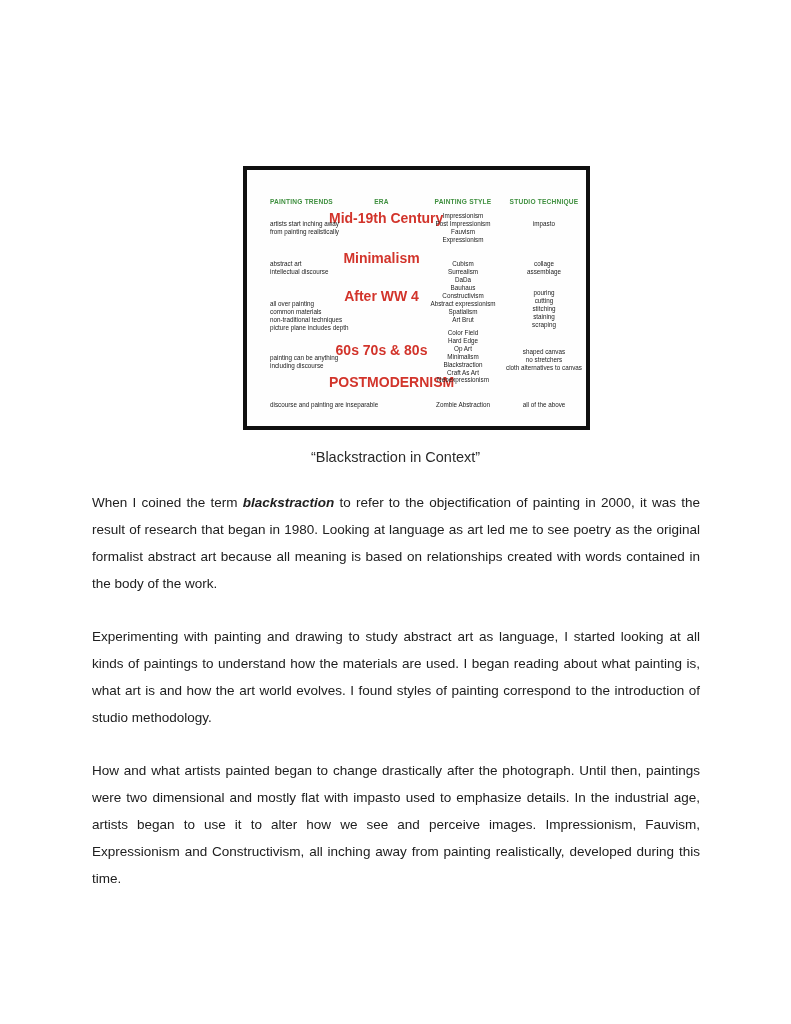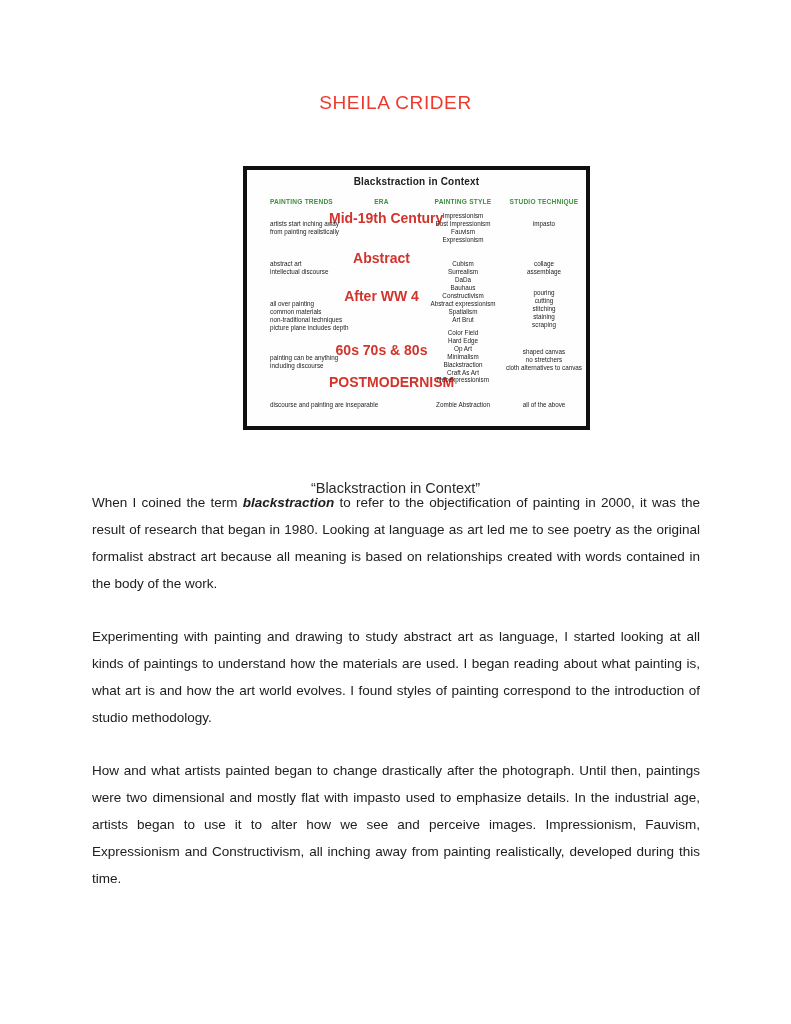--- a/index.html
+++ b/index.html
@@ -58,51 +58,49 @@
   }
   
   .c1{left:23px;width:132px;text-align:left;}
   .c2{left:82px;width:105px;text-align:center;}
   .c3{left:166px;width:100px;text-align:center;}
   .c4{left:245px;width:104px;text-align:center;}
 
   
   .caption{
     position:absolute;top:449px;left:0;width:100%;
-    text-align:center;font-size:14.5px;color:#2a2a2a;margin-top:31px;
+    text-align:center;font-size:14.5px;color:#2a2a2a;
   }
 
   
   .body-text{position:absolute;left:92px;top:489px;width:608px;}
   .body-text p{
     margin:0 0 26px 0;
     font-size:13.5px;line-height:27px;
     text-align:justify;color:#202020;
   }
   .bi{font-weight:700;font-style:italic;}
 </style>
 </head>
 <body>
 
 <div class="page">
 
   <div class="doc-header">
-    <h1 class="doc-title">SHEILA CRIDER</h1>
   </div>
 
   <figure class="chart">
-    <div class="chart-title">Blackstraction in Context</div>
 
     <div class="hd c1">PAINTING TRENDS</div>
     <div class="hd c2">ERA</div>
     <div class="hd c3">PAINTING STYLE</div>
     <div class="hd c4">STUDIO TECHNIQUE</div>
 
     <div class="era c2" style="top:40px">Mid-19th Century</div>
-    <div class="era c2" style="top:80px">Abstract</div>
+    <div class="era c2" style="top:80px">Minimalism</div>
     <div class="era c2" style="top:118px">After WW 4</div>
     <div class="era c2" style="top:172px">60s 70s &amp; 80s</div>
     <div class="era c2" style="top:204px">POSTMODERNISM</div>
 
     <div class="cell c1" style="top:50px">artists start inching away
 from painting realistically</div>
     <div class="cell c1" style="top:90px">abstract  art
 intellectual discourse</div>
     <div class="cell c1" style="top:130px">all over painting
 common materials

